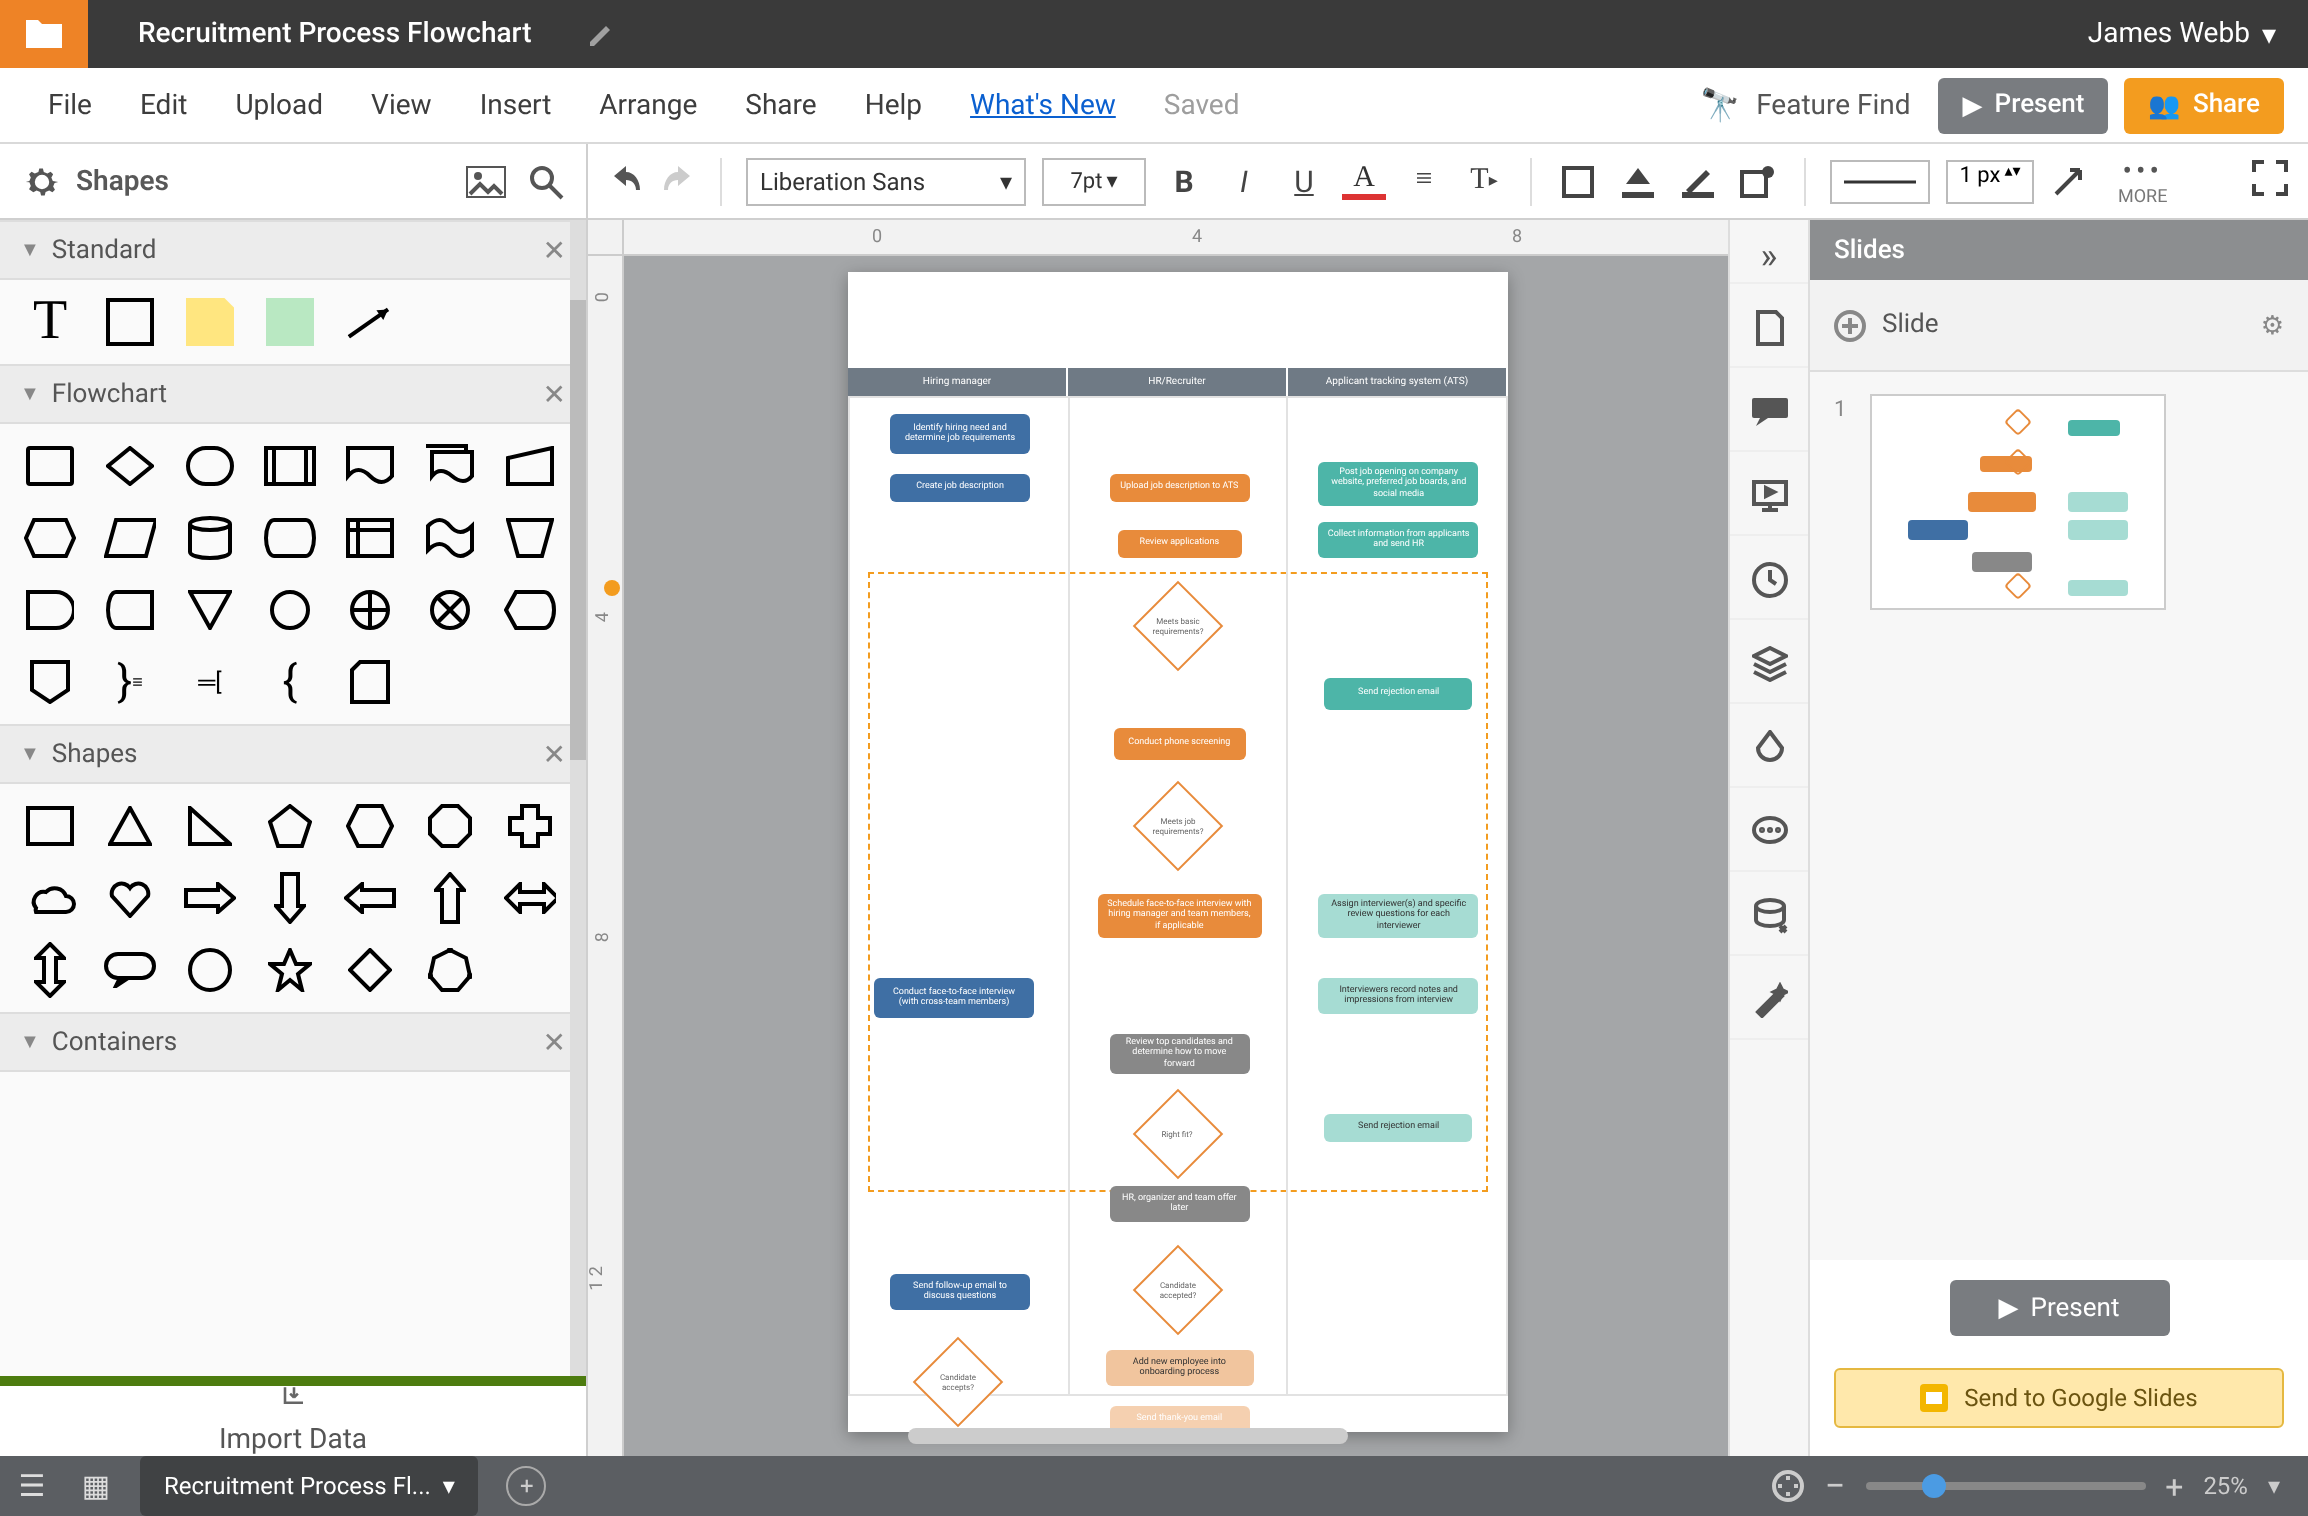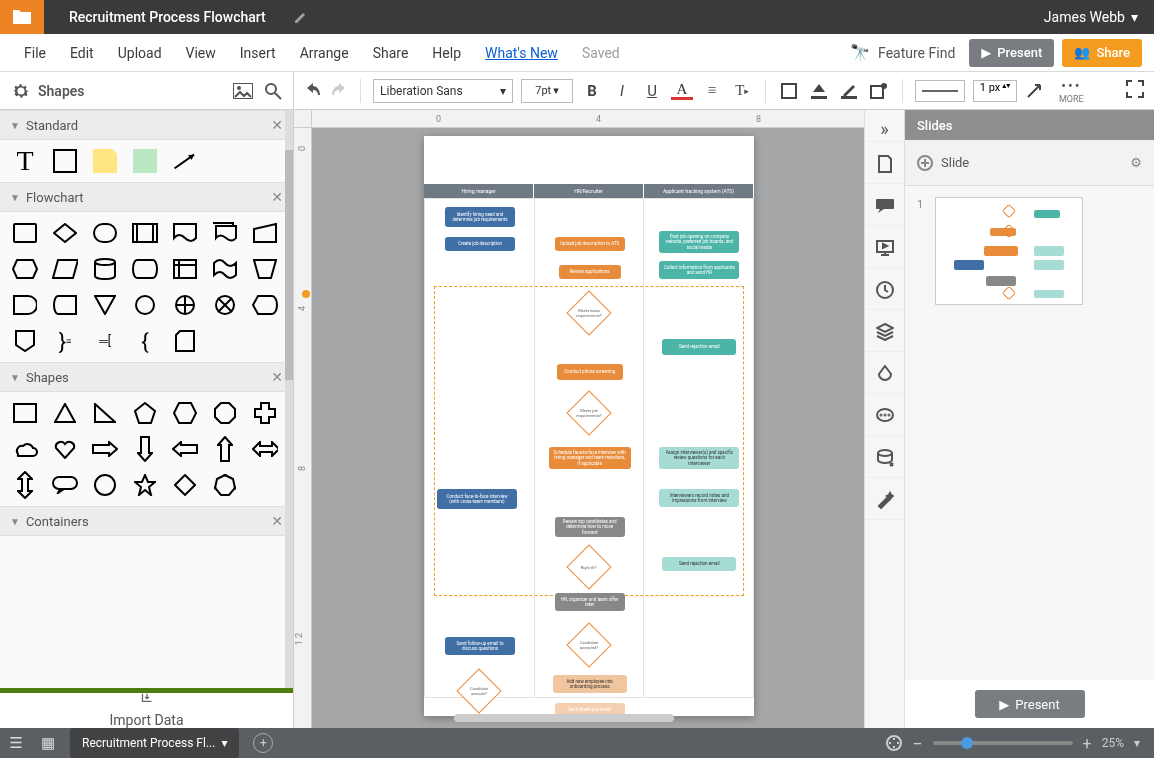--- a/index.html
+++ b/index.html
@@ -687,20 +687,27 @@
         <div class="thumb-mini t-light" style="top:62px;left:98px;width:30px;height:10px"></div>
         <div class="thumb-mini grey" style="top:78px;left:50px;width:30px;height:10px"></div>
         <div class="thumb-mini" style="top:90px;left:68px;width:10px;height:10px;border:1px solid #e88b3b;transform:rotate(45deg)"></div>
         <div class="thumb-mini t-light" style="top:92px;left:98px;width:30px;height:8px"></div>
       </div>
     </div>
     <div class="present-btn">
       <span>▶</span>
       <span>Present</span>
     </div>
+    <div class="send-btn">
+      <svg width="14" height="14">
+          <rect width="14" height="14" rx="2" fill="#f3b600"></rect>
+          <rect x="3" y="4" width="8" height="6" fill="#fff"></rect>
+        </svg>
+      <span>Send to Google Slides</span>
+    </div>
   </div>
 </div>
 
 <div class="footer">
   <div class="f-icon">☰</div>
   <div class="f-icon">▦</div>
   <div class="f-tab">
     <span>Recruitment Process Fl...</span>
     <span>▾</span>
   </div>

